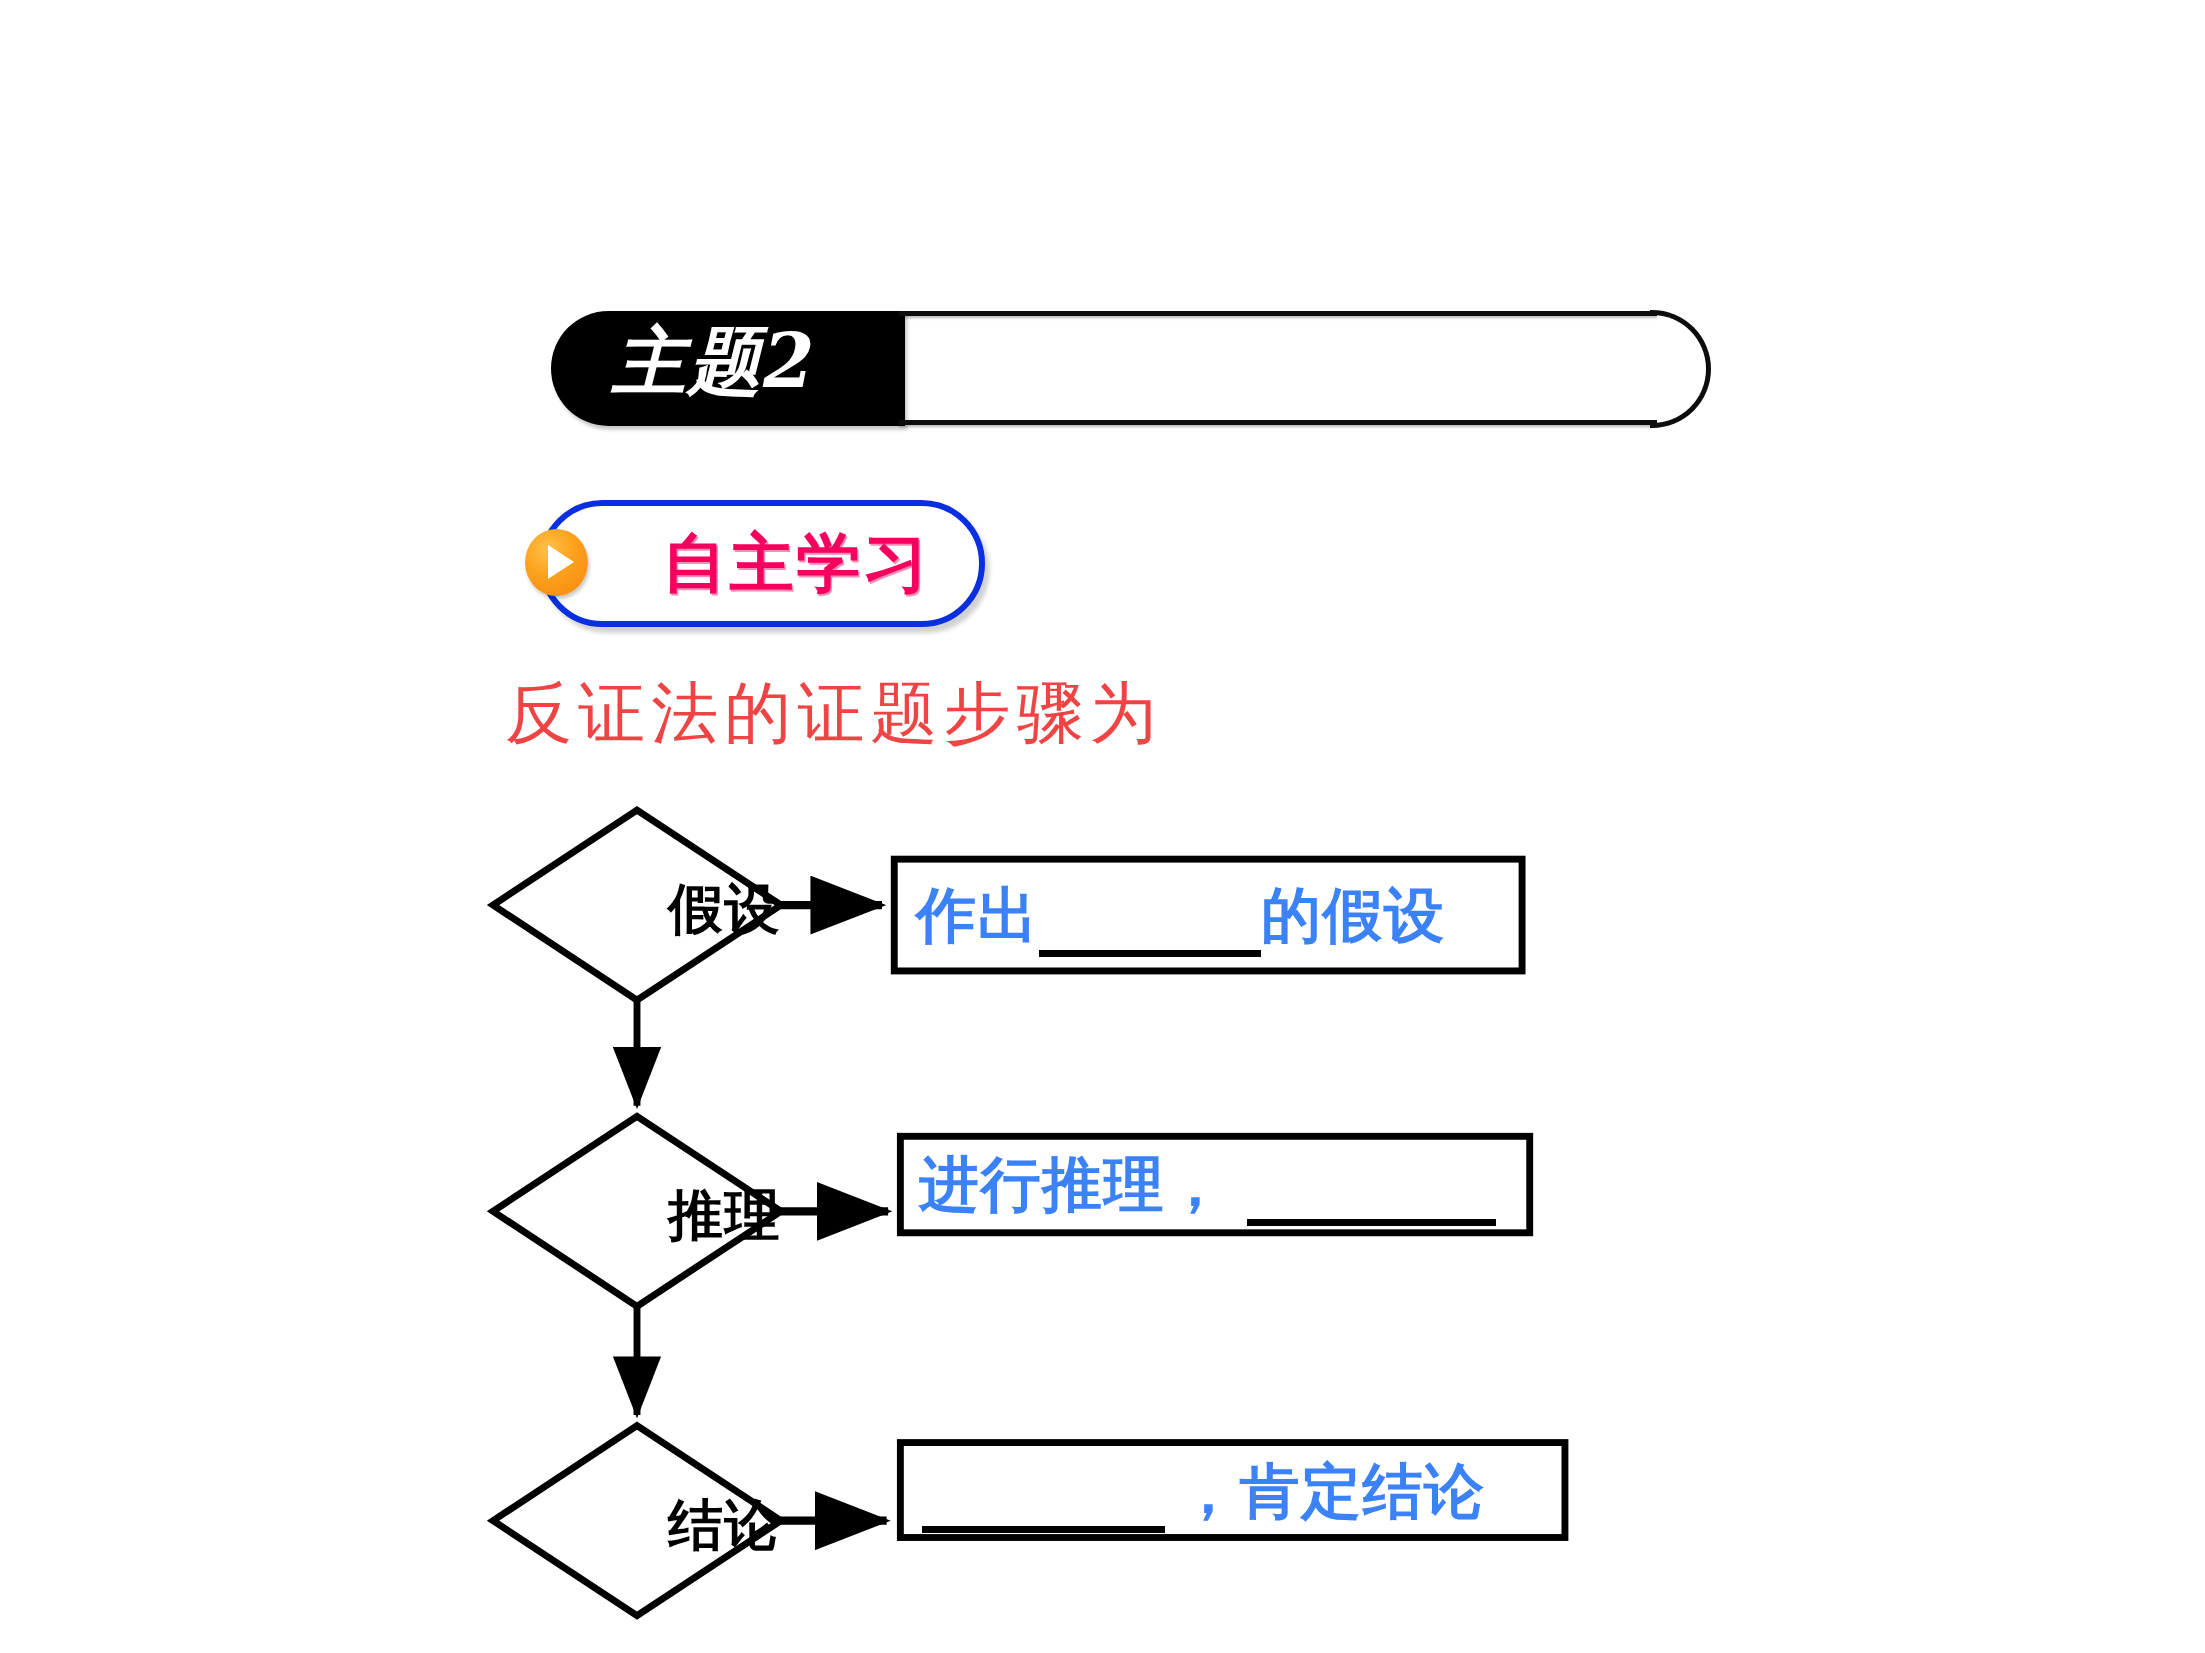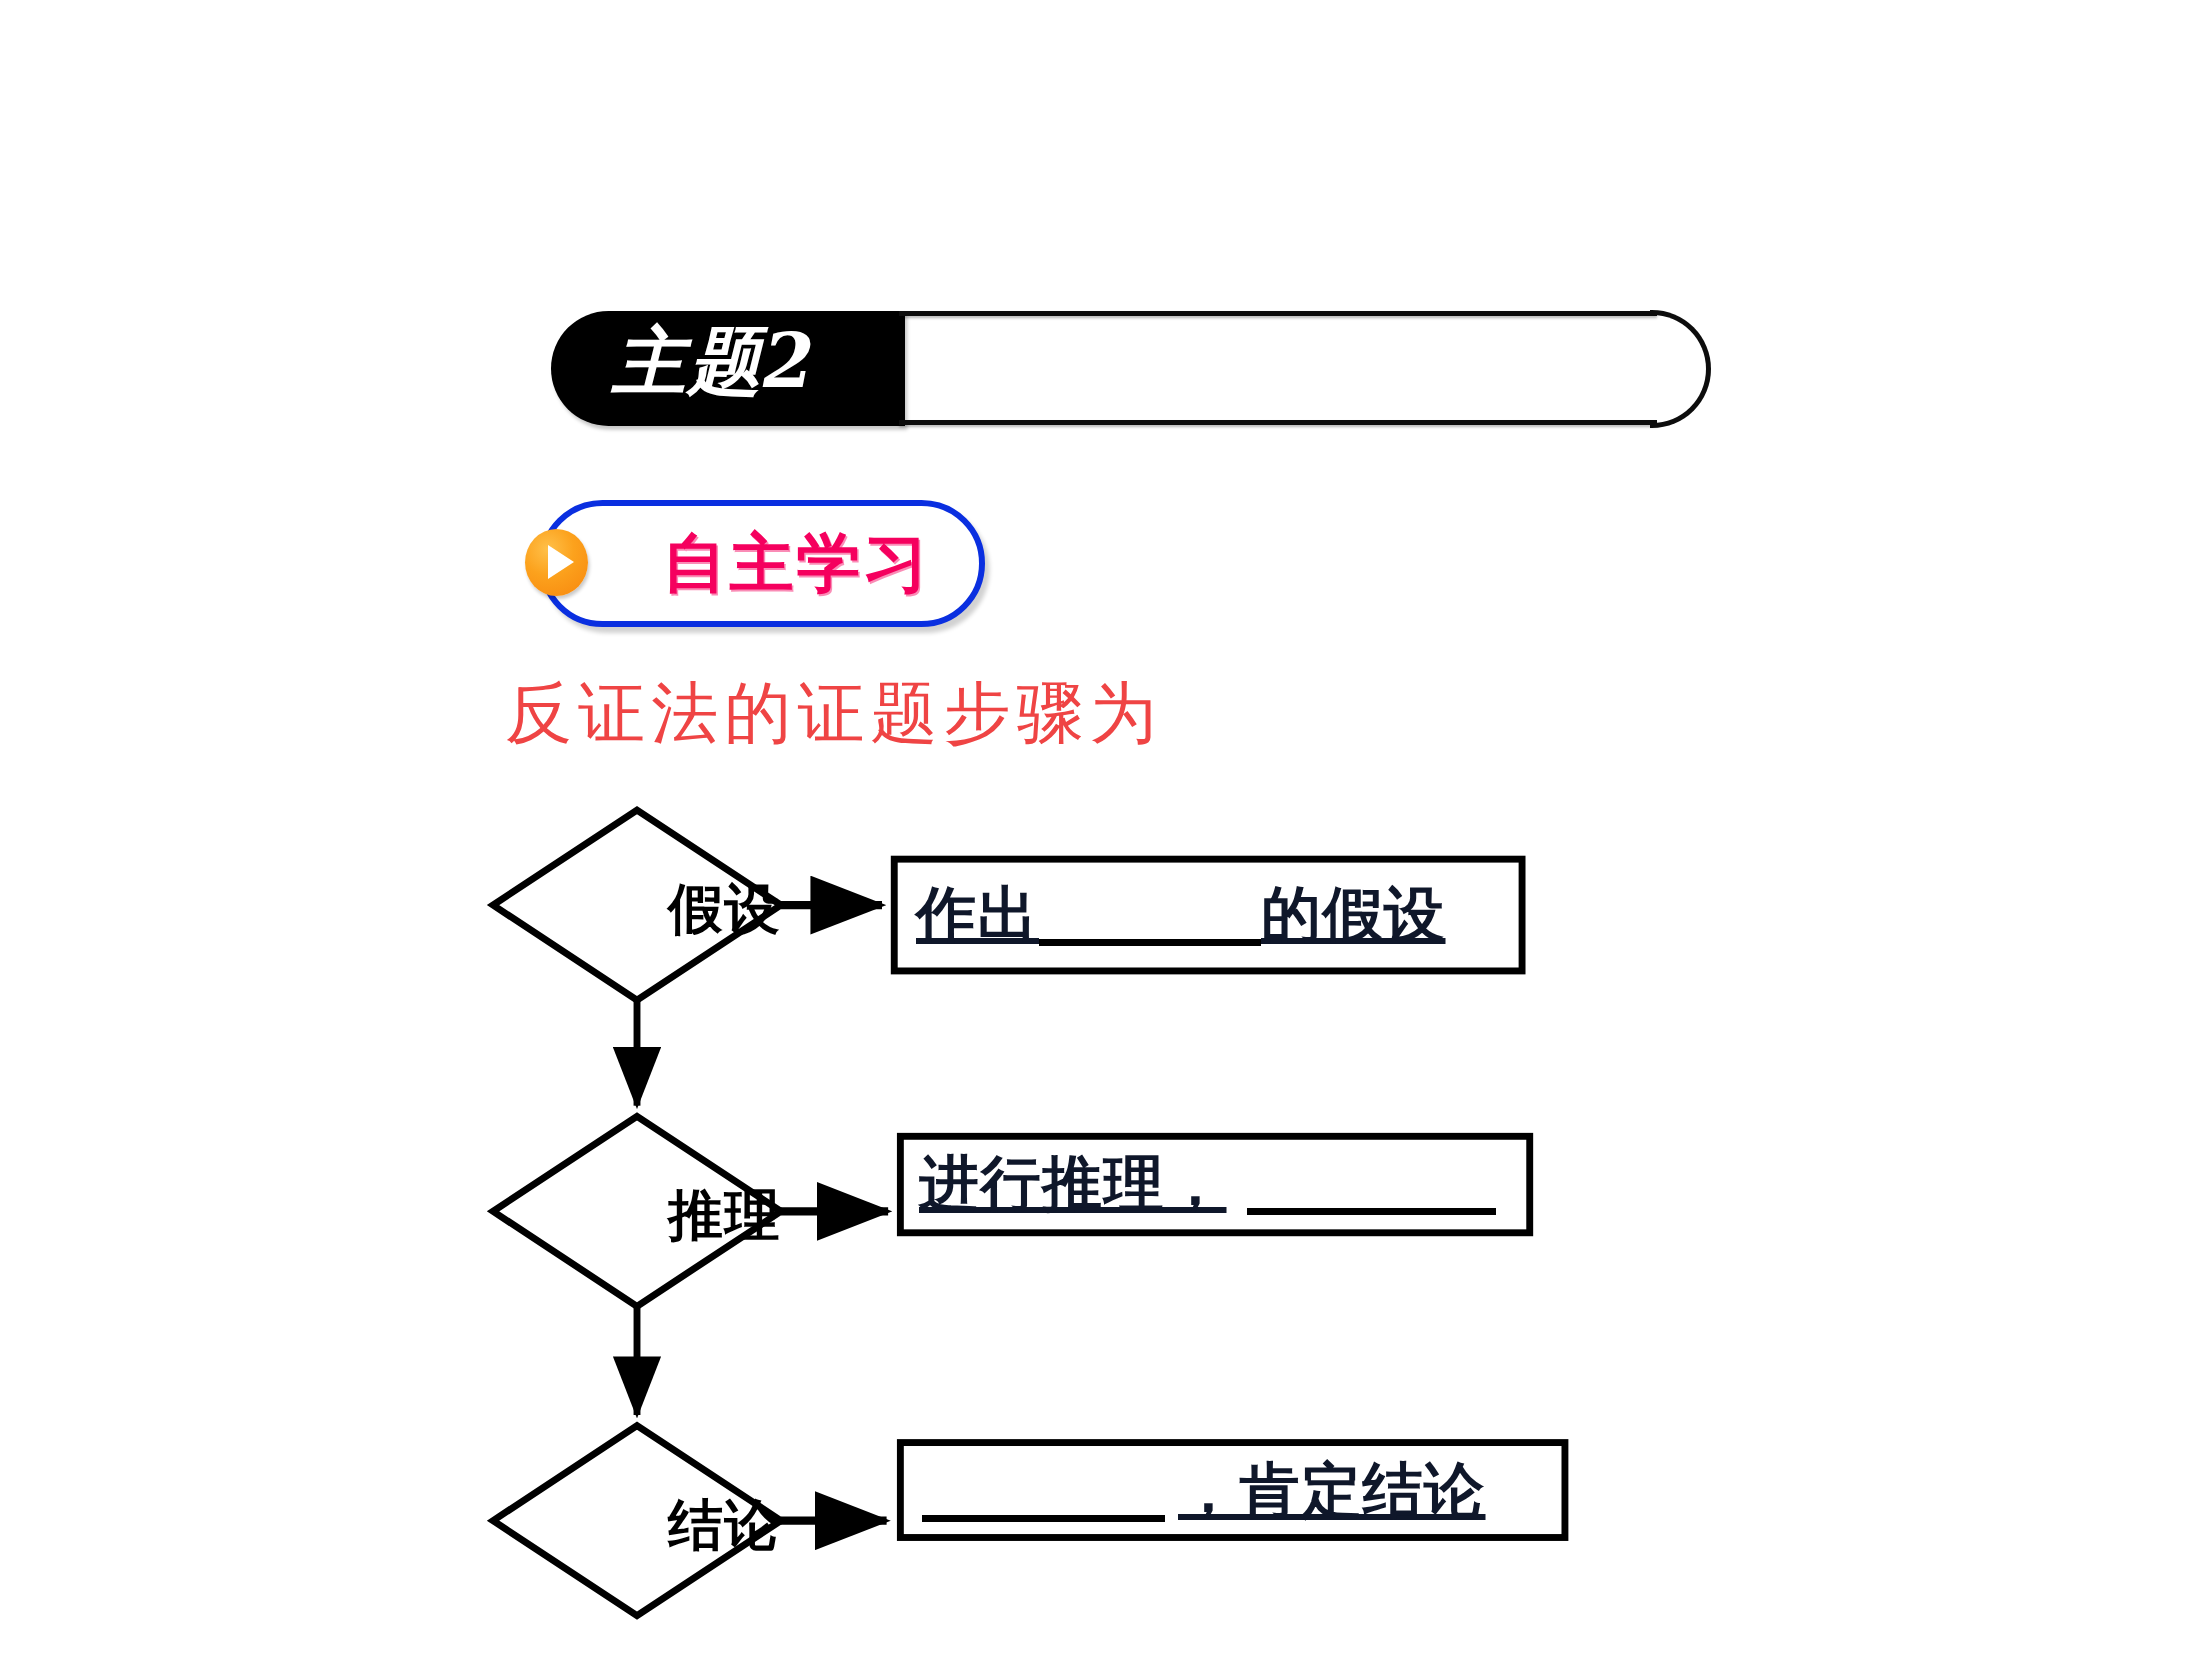--- a/index.html
+++ b/index.html
@@ -202,26 +202,25 @@
     letter-spacing: 1.5px;
     white-space: nowrap;
     text-align: right;
   }
 
   .box-text {
     position: absolute;
     font-family: "DejaVu Serif", "Liberation Serif", serif;
     font-weight: 700;
     font-size: 60px;
-    color: #0f172a;
+    color: #3b82f6;
     letter-spacing: 1.5px;
     white-space: nowrap;
     display: flex;
-    align-items: center;
-    text-decoration: underline;
+    align-items: flex-end;
   }
   .blank {
     display: inline-block;
     border-bottom: 7.7px solid #000000;
     height: 0.92em;
   }
   .blank-w1 { width: 222px; }
   .blank-w2 { width: 249px; }
   .blank-w3 { width: 243px; }
 </style>

